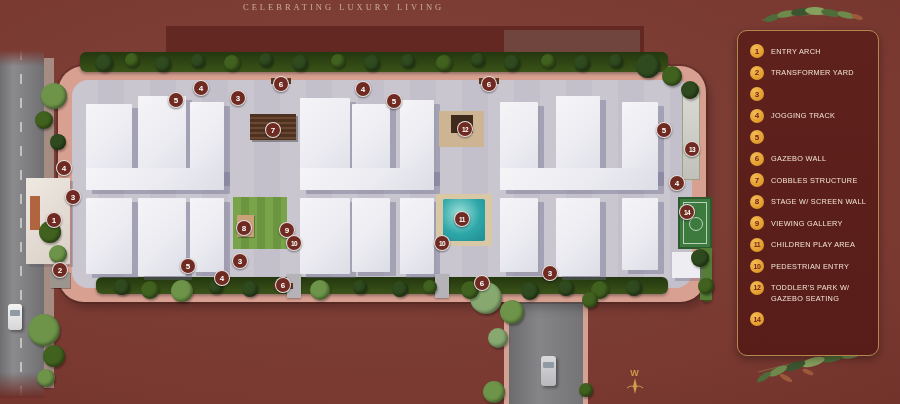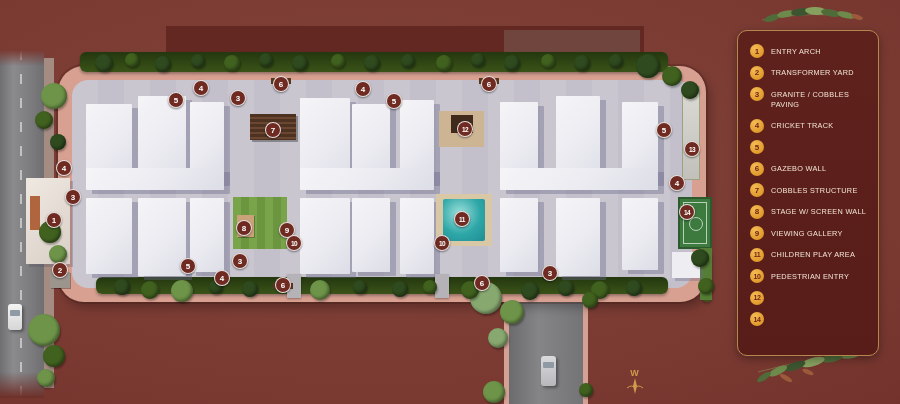--- a/index.html
+++ b/index.html
@@ -91,20 +91,21 @@
 
   
   .compass{position:absolute;left:622px;top:368px;width:26px;text-align:center;color:#cf9b4d;}
   .compass .w{font-size:9px;font-weight:bold;letter-spacing:1px;display:block;}
 </style>
 </head>
 <body>
 
 <div class="stage">
 
+  <div class="title">CELEBRATING LUXURY LIVING</div>
 
   <div class="abs" id="plan" style="left:0;top:0;width:740px;height:404px;">
     <div class="abs band-top"></div>
     <div class="abs gate-top"></div>
 
     <div class="abs road-left">
       <div class="lane"></div>
       <div class="fadeT"></div>
       <div class="fadeB"></div>
     </div>
@@ -289,25 +290,24 @@
         <div class="li">
           <span class="badge">1</span>
           <span class="lbl">ENTRY ARCH</span>
         </div>
         <div class="li">
           <span class="badge">2</span>
           <span class="lbl">TRANSFORMER YARD</span>
         </div>
         <div class="li">
           <span class="badge">3</span>
-          <span class="lbl">GRANITE / COBBLES PAVING</span>
         </div>
         <div class="li">
           <span class="badge">4</span>
-          <span class="lbl">CRICKET TRACK</span>
+          <span class="lbl">JOGGING TRACK</span>
         </div>
         <div class="li">
           <span class="badge">5</span>
         </div>
         <div class="li">
           <span class="badge">6</span>
           <span class="lbl">GAZEBO WALL</span>
         </div>
         <div class="li">
           <span class="badge">7</span>
@@ -324,20 +324,21 @@
         <div class="li">
           <span class="badge two">11</span>
           <span class="lbl">CHILDREN PLAY AREA</span>
         </div>
         <div class="li">
           <span class="badge two">10</span>
           <span class="lbl">PEDESTRIAN ENTRY</span>
         </div>
         <div class="li">
           <span class="badge two">12</span>
+          <span class="lbl">TODDLER'S PARK W/ GAZEBO SEATING</span>
         </div>
         <div class="li">
           <span class="badge two">14</span>
         </div>
       </div>
   </aside>
 
 </div>
 
 </body></html>

